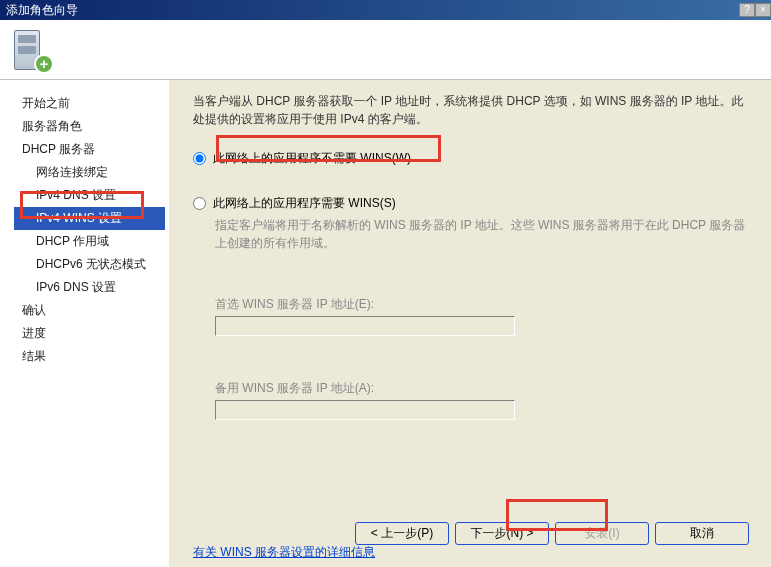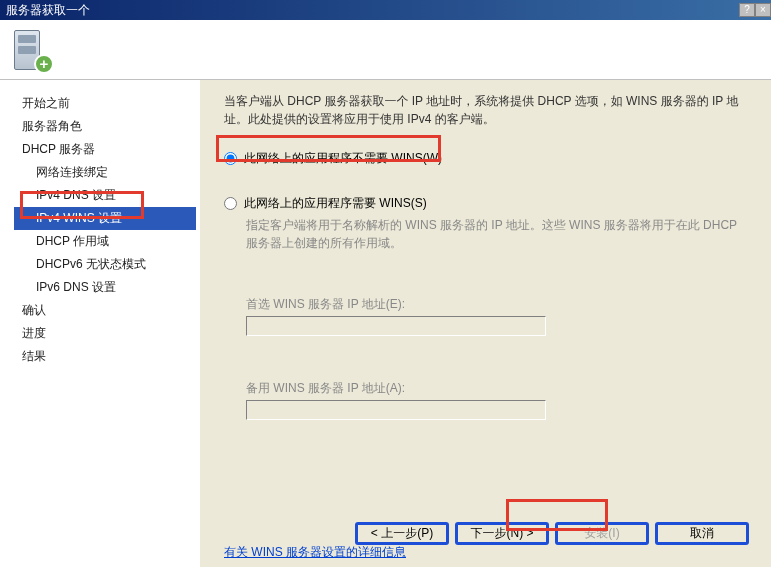--- a/index.html
+++ b/index.html
@@ -94,21 +94,21 @@
       font-weight: bold;
       color: #003399;
       font-family: SimSun, "Microsoft YaHei", sans-serif;
     }
     .content {
       display: flex;
       height: calc(100% - 80px);
       position: relative;
     }
     .sidebar {
-      width: 200px;
+      width: 169px;
       background: white;
       padding-top: 12px;
       padding-left: 14px;
       padding-right: 4px;
     }
     .sidebar-item {
       padding: 3px 4px 3px 8px;
       color: #222;
       cursor: pointer;
     }
@@ -188,35 +188,35 @@
       bottom: 22px;
       right: 22px;
       display: flex;
       gap: 6px;
     }
     .wbtn {
       width: 94px;
       height: 23px;
       font-size: 12px;
       background: #ece9d8;
-      border: 3px solid #1d4ed8;
+      border: 1px solid #1d4ed8;
       border-radius: 3px;
       cursor: pointer;
       font-family: SimSun, Tahoma, sans-serif;
     }
     .wbtn[disabled] {
       color: #a0a0a0;
       cursor: default;
     }
   </style>
 </head>
 <body>
 
 <div class="titlebar">
-  <span>服务器获取一个</span>
+  <span>添加角色向导</span>
   <div class="titlebar-buttons">
     <div class="titlebar-btn">?</div>
     <div class="titlebar-btn">×</div>
   </div>
 </div>
 
 <div class="header-area">
   <div class="header-icon">
     <div class="server-icon"></div>
     <div class="plus-icon">+</div>

